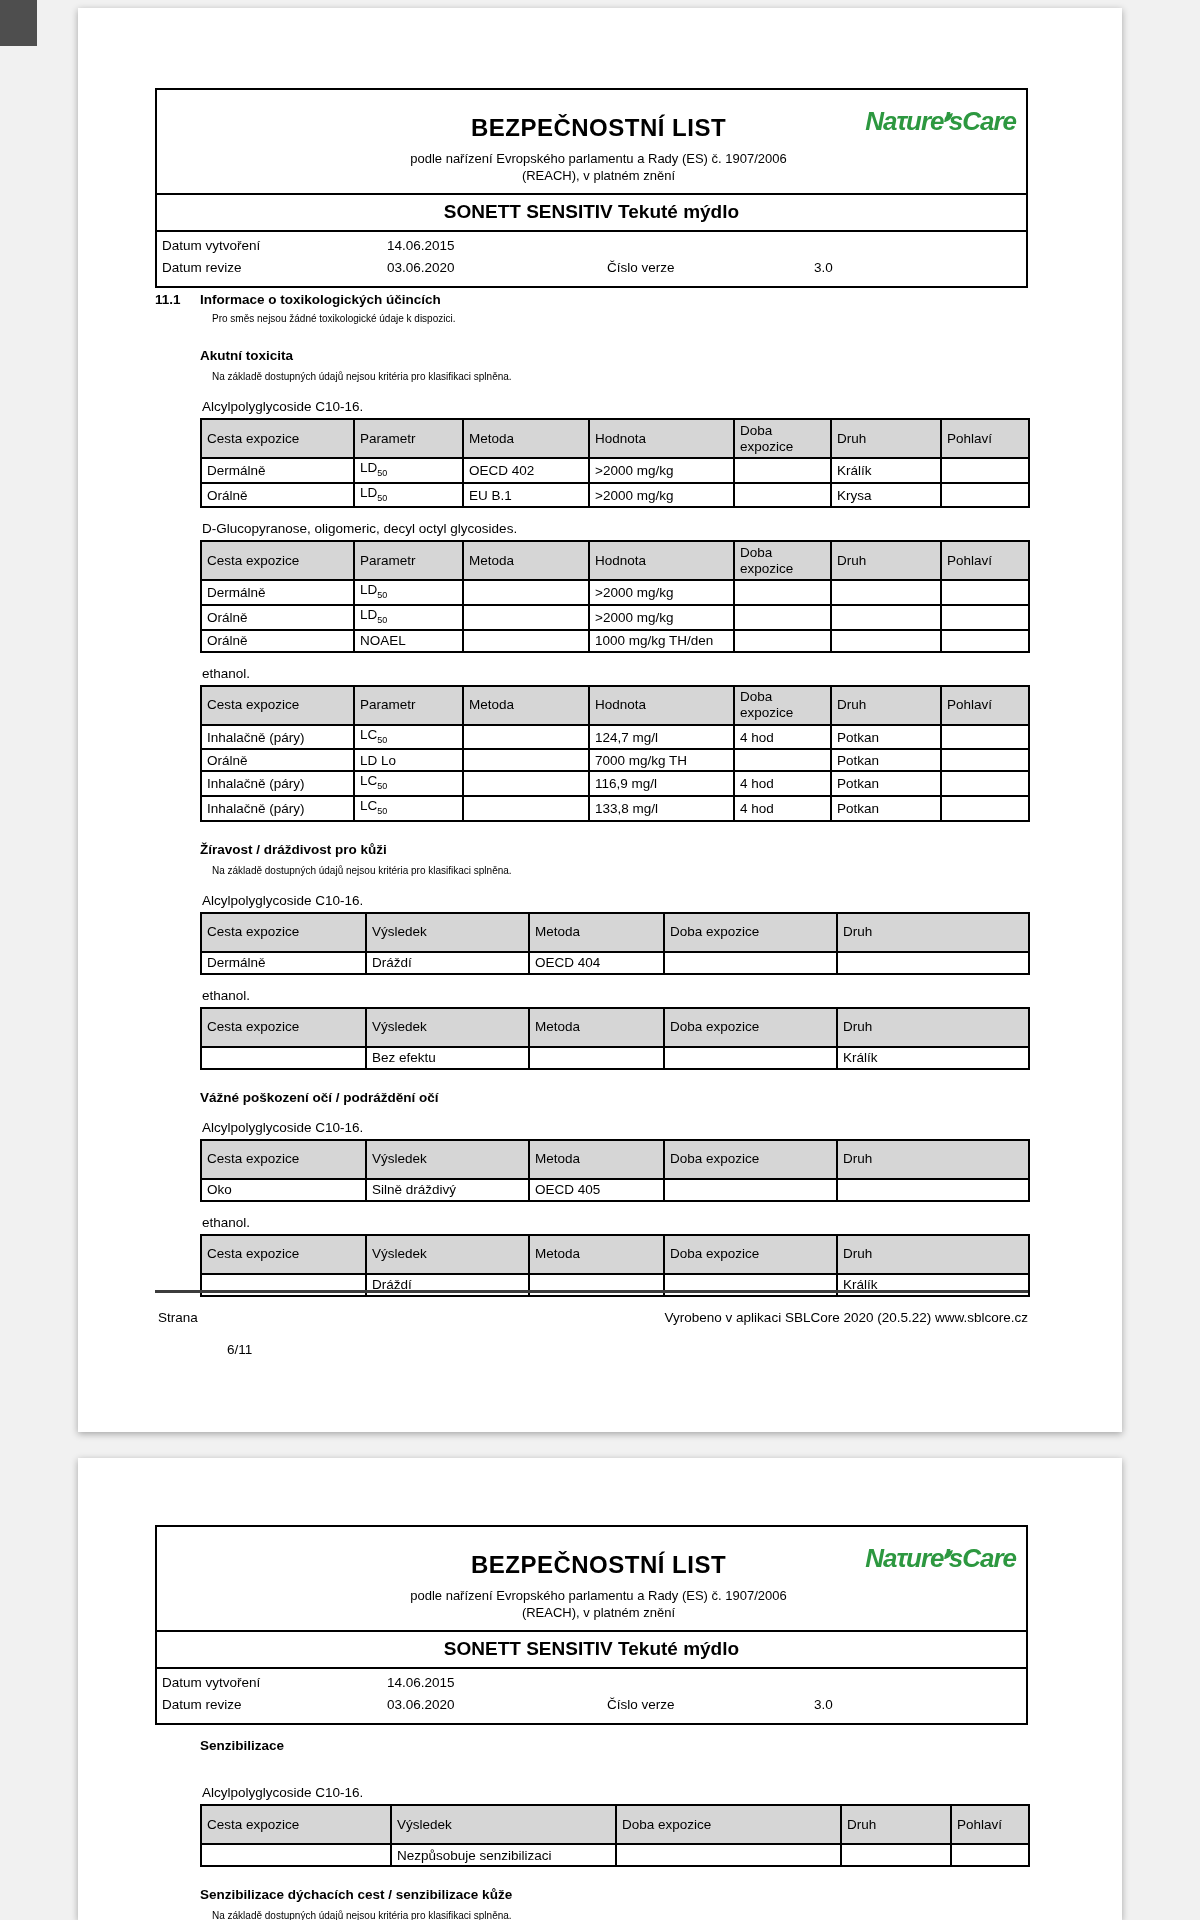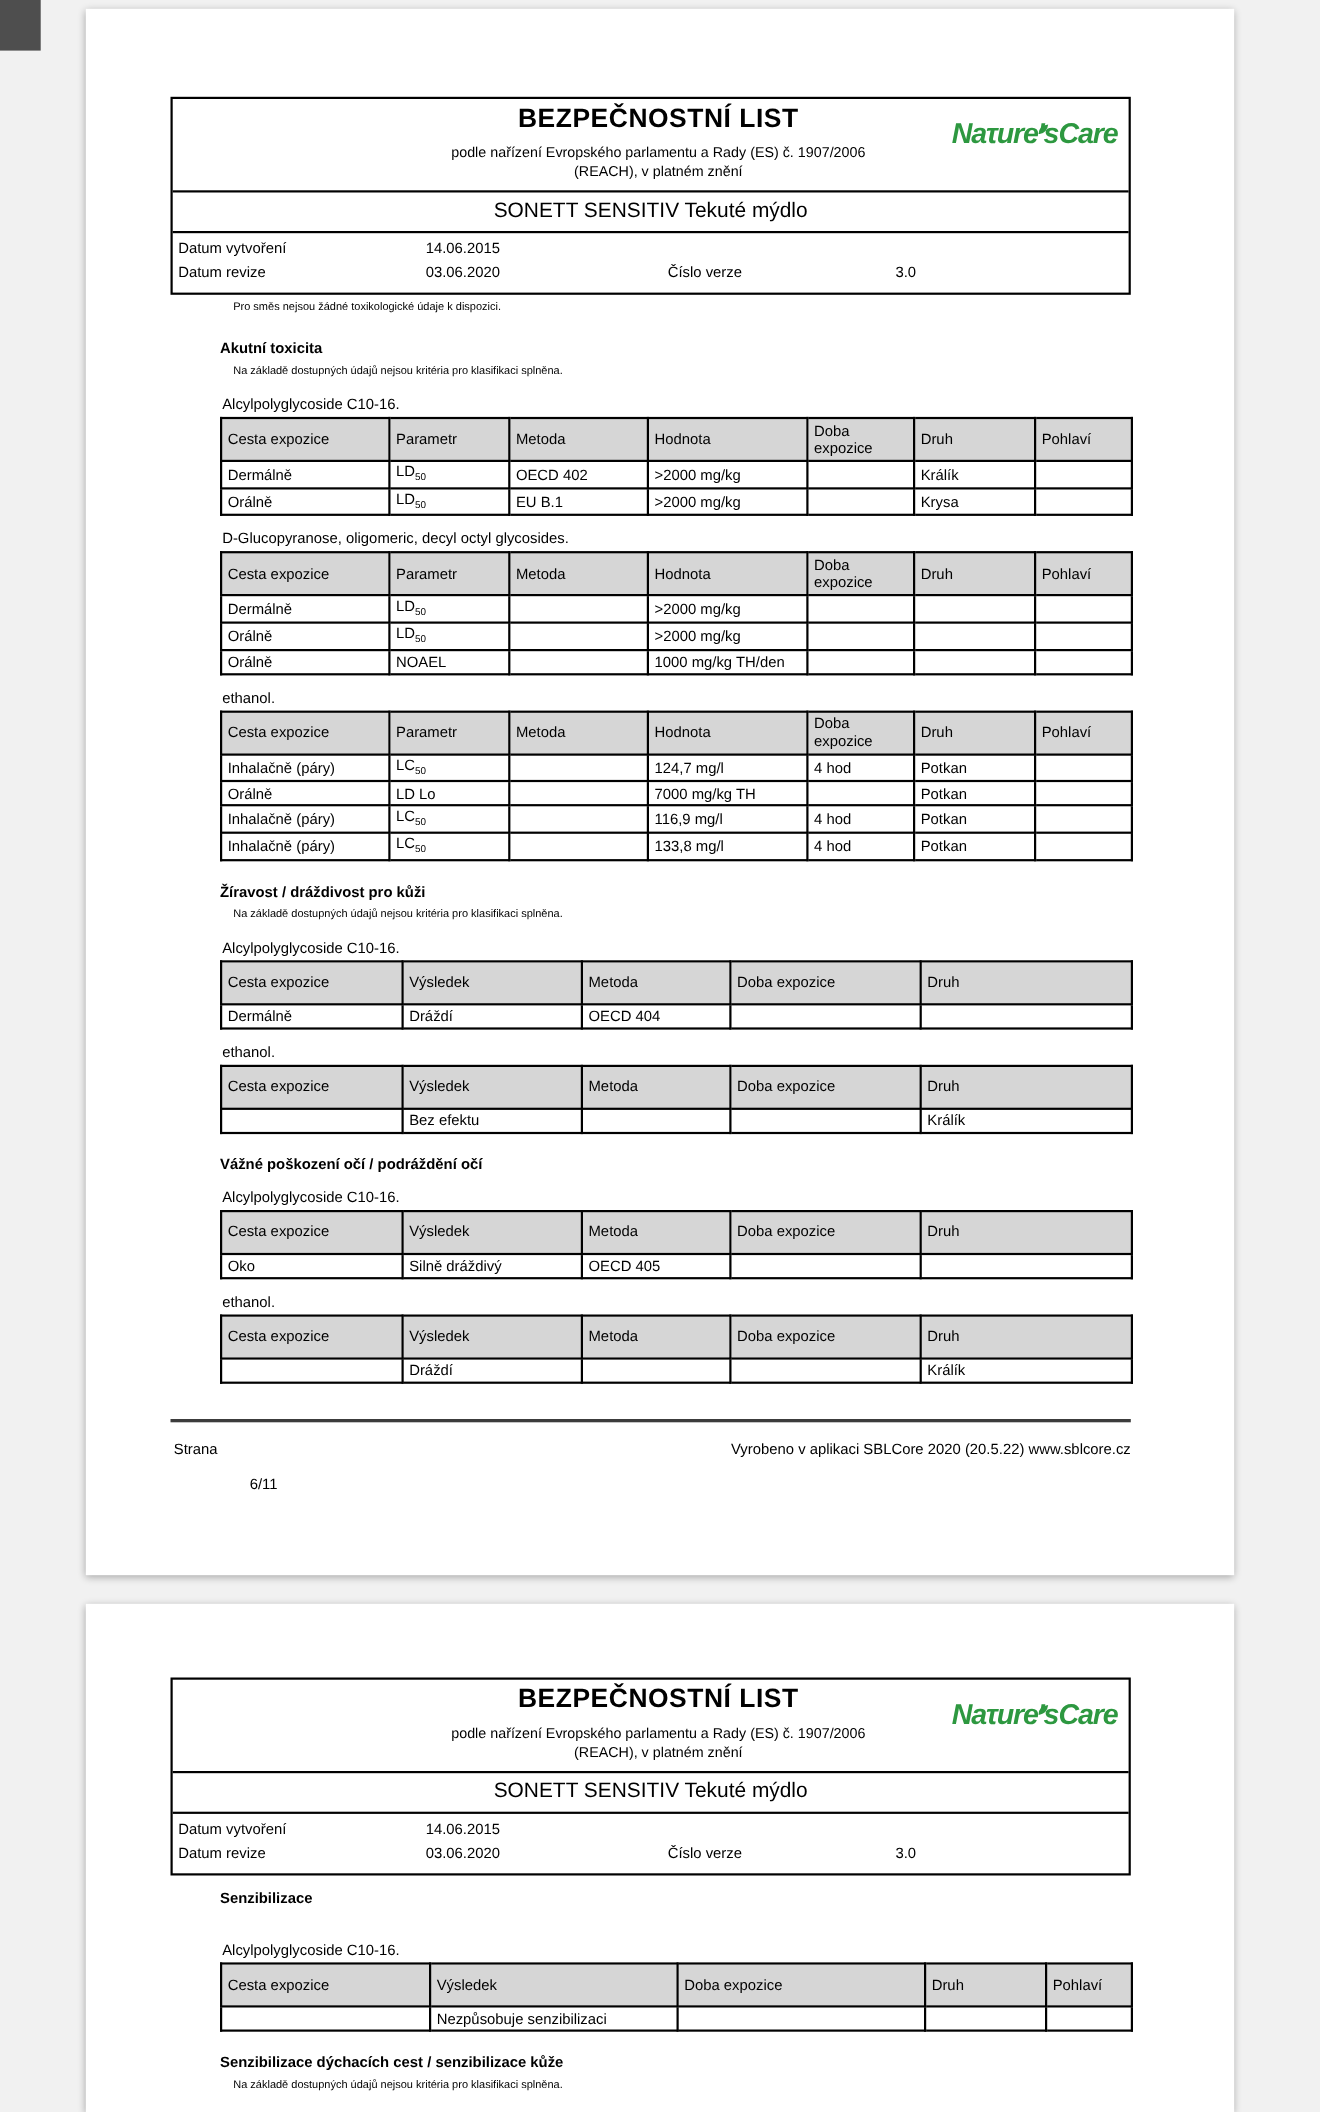--- a/index.html
+++ b/index.html
@@ -7,28 +7,28 @@
   .viewport{position:relative;width:1200px;height:1920px;overflow:hidden;background:#f1f1f1;}
   .corner{position:absolute;left:0;top:0;width:37px;height:46px;background:#4e4e4e;}
   .page{position:absolute;left:78px;width:1044px;background:#fff;box-shadow:0 2px 7px rgba(0,0,0,0.32);}
   .page1{top:8px;height:1424px;}
   .page2{top:1458px;height:462px;overflow:hidden;}
   .content{position:relative;margin-left:77px;width:873px;}
   .p1{padding-top:80px;}
   .p2{padding-top:67px;}
 
   .hdrbox{border:2px solid #000;}
-  .hdr-top{position:relative;text-align:center;padding:4px 0 9px;margin-left:14px;}
+  .hdr-top{position:relative;text-align:center;padding:24px 0 9px;margin-left:14px;}
   .hdr-title{font-size:24px;font-weight:bold;letter-spacing:0.5px;}
   .hdr-logo{position:absolute;right:10px;top:16px;font-size:26px;font-weight:bold;font-style:italic;color:#2d9840;letter-spacing:-1px;}
   .apos{position:relative;font-style:italic;}
   .leaf-wrap{position:absolute;top:-7px;left:-2px;width:13px;height:11px;}
   .hdr-sub{font-size:13px;margin-top:8px;line-height:17px;}
   .hdr-sub2{font-size:13px;line-height:17px;}
-  .hdr-product{border-top:2px solid #000;border-bottom:2px solid #000;text-align:center;font-size:19px;font-weight:normal;padding:6px 16px 7px;}
+  .hdr-product{border-top:2px solid #000;border-bottom:2px solid #000;text-align:center;font-size:19px;font-weight:bold;padding:6px 16px 7px;}
   .hdr-dates{position:relative;padding:4px 0 6px;font-size:13.5px;}
   .drow{position:relative;height:22px;}
   .drow span{position:absolute;top:2px;white-space:nowrap;}
   .d1{left:5px;}
   .d2{left:230px;}
   .d3{left:450px;}
   .d4{left:657px;}
 
   .sec-h{font-size:14px;font-weight:bold;margin-top:9px;}
   .row11{margin-top:4px;font-size:13.5px;font-weight:bold;}
@@ -74,20 +74,23 @@
           </div>
           <div class="drow">
             <span class="d1">Datum revize</span>
             <span class="d2">03.06.2020</span>
             <span class="d3">Číslo verze</span>
             <span class="d4">3.0</span>
           </div>
         </div>
       </div>
 
+      <div class="row11">
+        <span class="num">11.1</span><span>Informace o toxikologických účincích</span>
+      </div>
       <div class="body-t">Pro směs nejsou žádné toxikologické údaje k dispozici.</div>
 
       <div class="h2">Akutní toxicita</div>
       <div class="body-t">Na základě dostupných údajů nejsou kritéria pro klasifikaci splněna.</div>
 
       <div class="tlabel">Alcylpolyglycoside C10-16.</div>
       <div>
           <table class="grid">
             <colgroup>
               <col style="width:153px">

